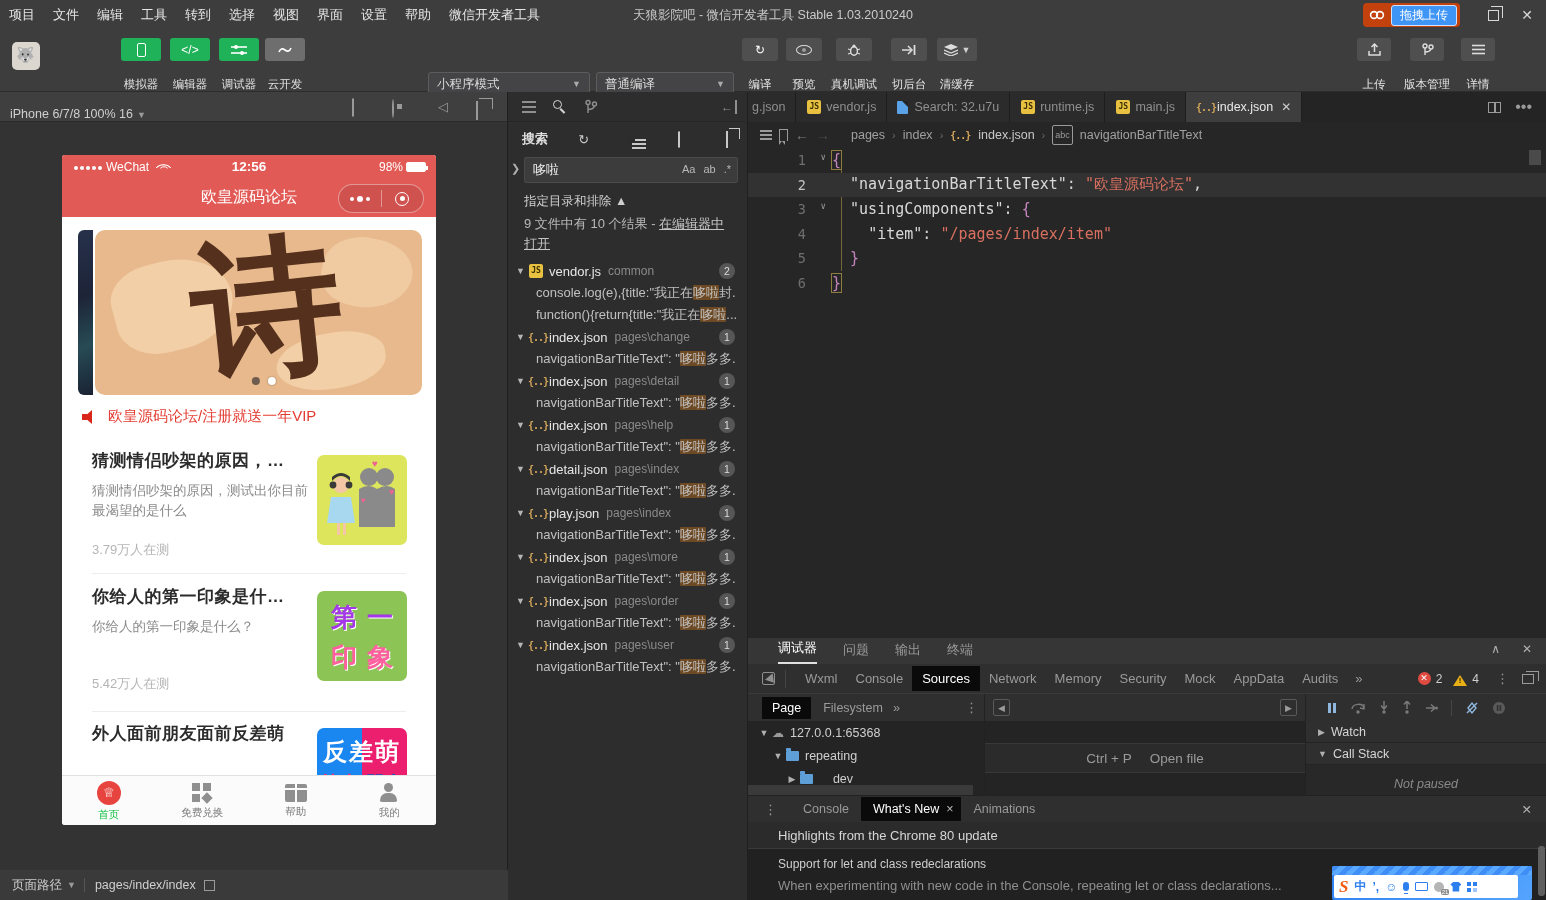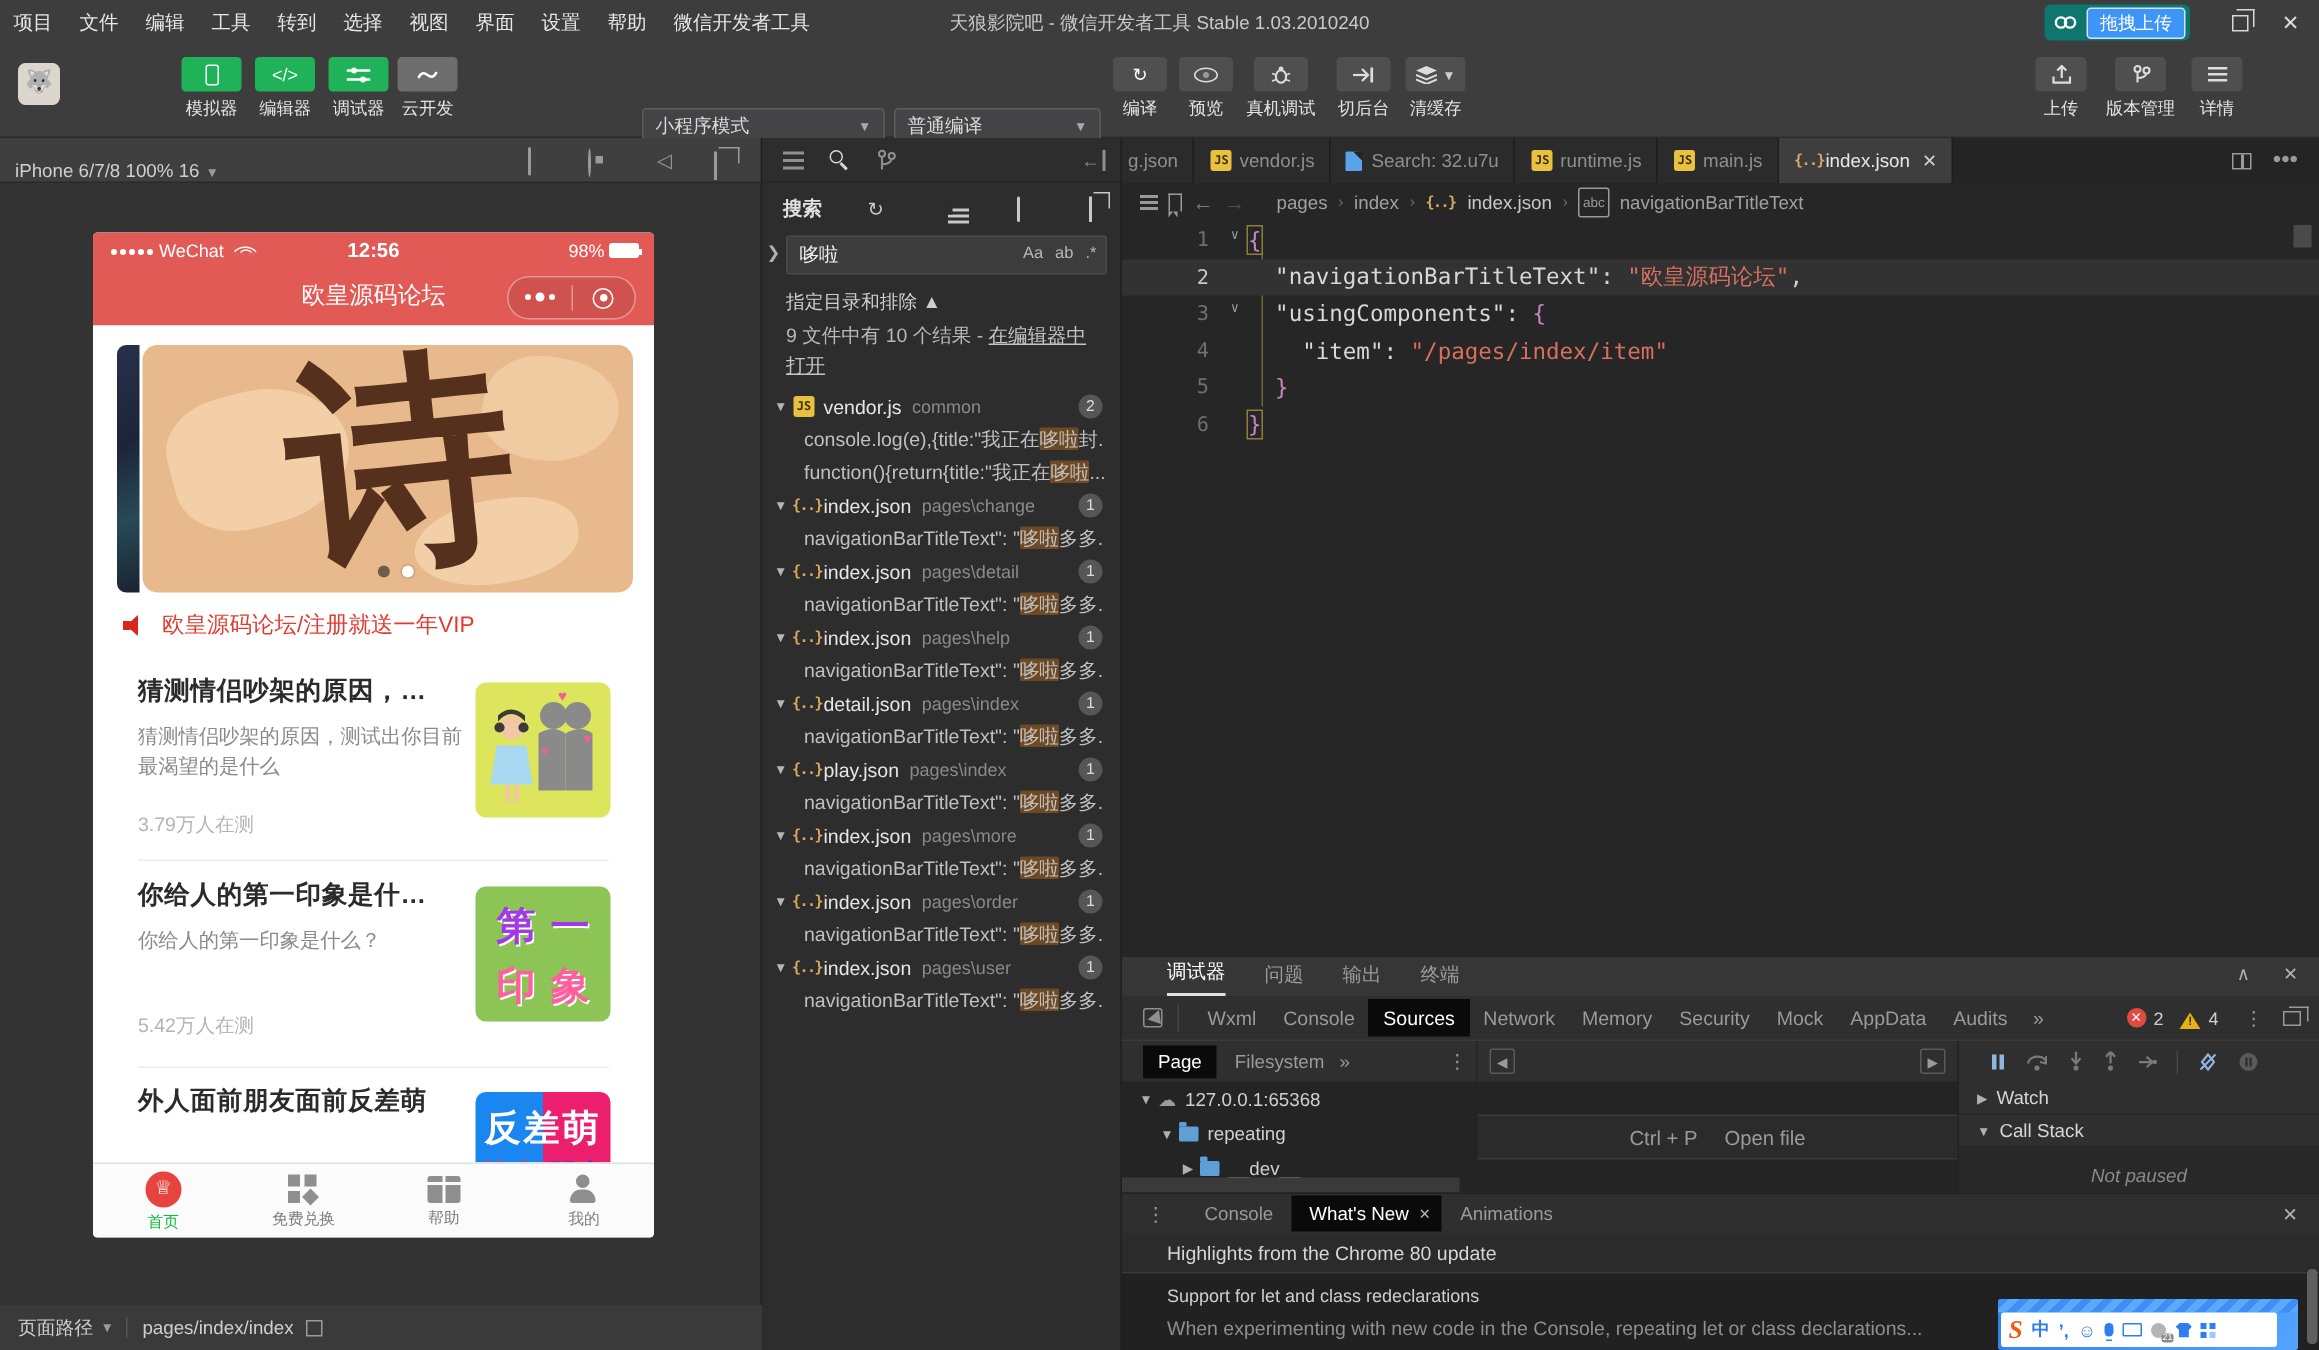--- a/index.html
+++ b/index.html
@@ -6,36 +6,36 @@
   html,body { width:1546px; height:900px; overflow:hidden; background:#222;
     font-family:"Liberation Sans", sans-serif; }
   #app { position:relative; width:1546px; height:900px; background:#2d2d2e; overflow:hidden; }
   .abs { position:absolute; }
 
   
   #titlebar { left:0; top:0; width:1546px; height:30px; background:#3d3d3d; display:flex; align-items:center; }
   .menu-item { color:#e6e6e6; font-size:13px; padding:0 9px; line-height:30px; cursor:default; }
   #win-title { position:absolute; left:50%; transform:translateX(-50%); color:#c9c9c9; font-size:12.5px; white-space:nowrap; }
   #upload-pill { position:absolute; right:86px; top:3px; height:24px; display:flex; align-items:center;
-    background:#0f766e; border-radius:4px; padding:0 3px 0 0; }
+    background:#c2410c; border-radius:4px; padding:0 3px 0 0; }
   #upload-pill .logo { width:28px; height:24px; display:flex; align-items:center; justify-content:center; }
   #upload-pill .logo svg { display:block; }
   #upload-pill .lbl { background:#3f95f5; border:1px solid #cfe4ff; border-radius:3px; color:#fff;
     font-size:12px; padding:1px 8px; }
   .win-ctl { position:absolute; top:0; width:34px; height:30px; display:flex; align-items:center; justify-content:center; color:#d8d8d8; }
   #win-restore { right:36px; } #win-close { right:2px; font-size:14px; }
   .restore-sq { width:11px; height:11px; border:1.5px solid #d8d8d8; position:relative; }
   .restore-sq:before { content:""; position:absolute; left:2px; top:-5px; width:11px; height:11px; border:1.5px solid #d8d8d8; border-left:none; border-bottom:none; }
 
   
   #toolbar { left:0; top:30px; width:1546px; height:62px; background:#3d3d3d; border-bottom:1px solid #2c2c2c; }
   #avatar { left:12px; top:12px; width:28px; height:28px; border-radius:5px; background:#dcd7ce; overflow:hidden; font-size:15px; text-align:center; line-height:26px; }
   .tbtn { position:absolute; top:8px; width:46px; text-align:center; }
   .tbtn .ic { width:40px; height:23px; margin:0 auto; border-radius:3px; display:flex; align-items:center; justify-content:center; color:#fff; font-size:12px; }
-  .tbtn .tl { color:#e3e3e3; font-size:11.5px; margin-top:4px; white-space:nowrap; }
+  .tbtn .tl { color:#e3e3e3; font-size:11.5px; margin-top:16px; white-space:nowrap; }
   .ic.green { background:#1fb259; } .ic.gray { background:#6e6e6e; } .ic.dim { background:#4f4f4f; }
   .phone-ic { width:9px; height:14px; border:1.5px solid #fff; border-radius:2px; }
   .select { position:absolute; top:42px; height:24px; background:#444446; border:1px solid #5c5c5c; border-radius:3px;
     color:#dcdcdc; font-size:12.5px; display:flex; align-items:center; padding:0 8px; }
   .select .car { margin-left:auto; color:#aaa; font-size:9px; }
   .sep-caret { color:#cfcfcf; font-size:9px; margin-left:4px; }
 
   
   #sim-panel { left:0; top:92px; width:508px; height:778px; background:#333334; border-right:1px solid #1f1f1f; }
   #sim-toolbar { left:0; top:0; width:100%; height:30px; background:#3f3f40; border-bottom:1px solid #2a2a2a; display:flex; align-items:flex-end; }

